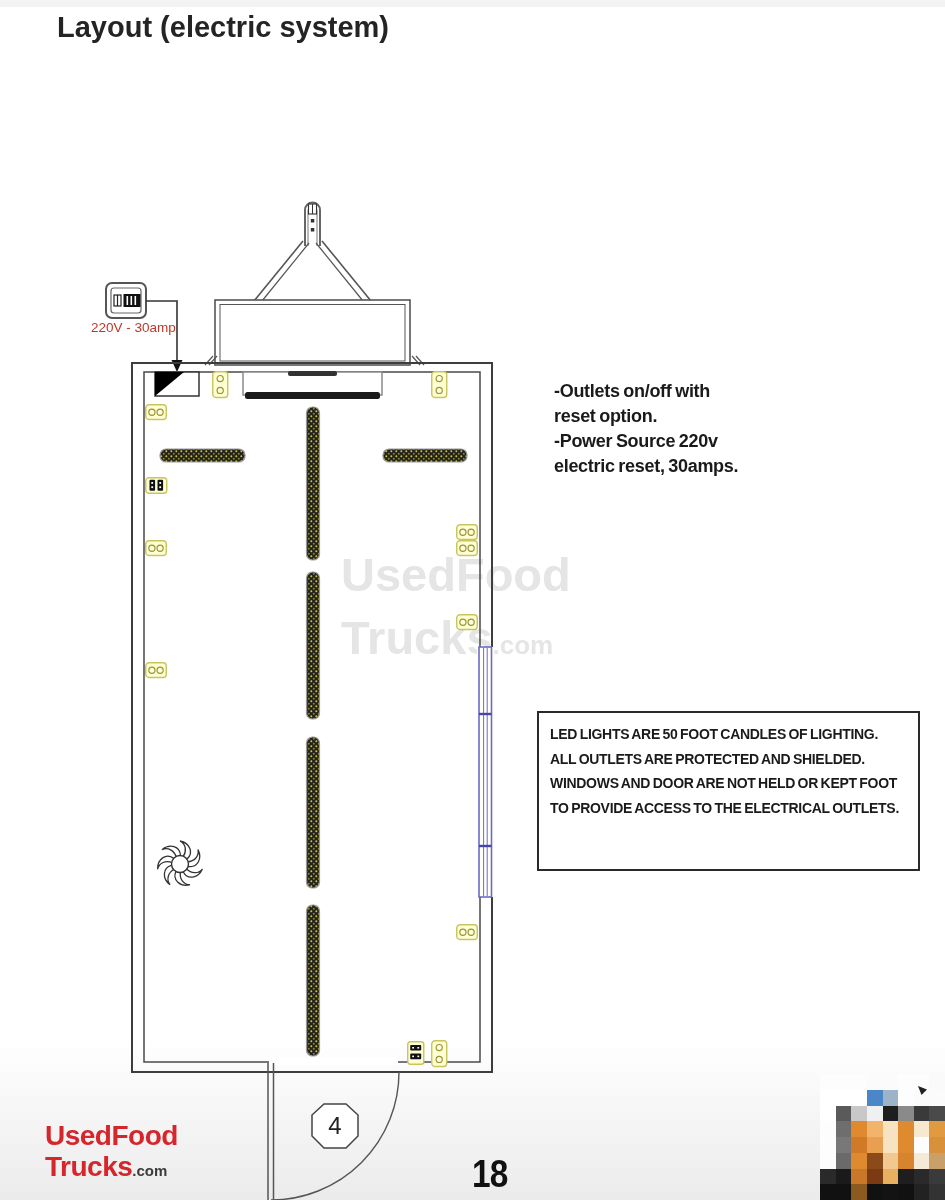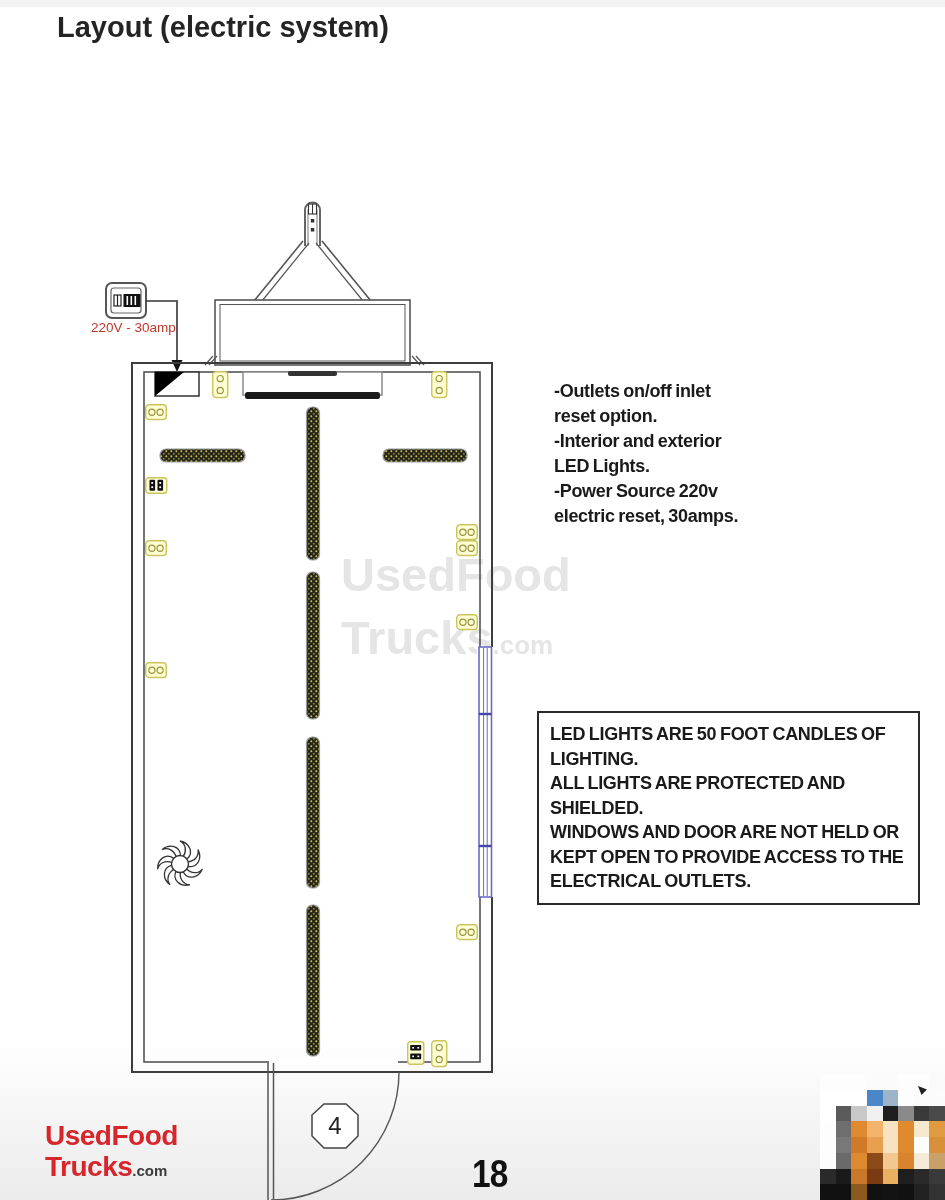--- a/index.html
+++ b/index.html
@@ -11,21 +11,21 @@
   html,body{width:945px;height:1200px}
   body{font-family:"Liberation Sans",sans-serif;background:#fff;position:relative;overflow:hidden}
   .canvas{position:absolute;inset:0;width:751px;height:1200px}
   .topstrip{position:absolute;left:0;top:0;width:945px;height:7px;background:#f3f3f3;z-index:0}
   .botfade{position:absolute;left:0;top:1040px;width:945px;height:160px;
            background:linear-gradient(#ffffff, #ebebeb);z-index:0}
   .page-title{position:absolute;left:57px;top:11px;font-size:29px;color:#242424;z-index:3}
   .note-box{position:absolute;border:2px solid #2a2a2a;background:transparent;color:var(--ink);
             font-weight:700;letter-spacing:-0.3px;word-spacing:-1px;z-index:3}
   .note-top{left:8px;top:89px;width:446px;min-height:58px;padding:7px 12px;font-size:17px;line-height:24px}
-  .note-led{left:537px;top:711px;width:383px;min-height:160px;padding:9px 11px;font-size:18px;line-height:24.5px}
+  .note-led{left:537px;top:711px;width:383px;min-height:160px;padding:9px 11px;font-size:14px;line-height:24.5px}
   .note-led p{margin:0}
   .bullets{position:absolute;left:554px;top:379px;font-size:18px;line-height:25px;font-weight:700;
            letter-spacing:-0.3px;word-spacing:-1px;color:var(--ink);z-index:3}
   .inlet-label{position:absolute;left:91px;top:320px;font-size:13.5px;color:var(--accent_red);z-index:3}
   .watermark{position:absolute;left:341px;top:549px;z-index:1;color:var(--watermark_gray);
              font-weight:700;line-height:52px;letter-spacing:0px}
   .watermark .big{font-size:47px}
   .watermark .small{font-size:26px}
   svg.plan{position:absolute;left:0;top:0;z-index:2}
   .pageno{position:absolute;left:472px;top:1153px;font-size:38px;font-weight:700;color:#111;
@@ -44,29 +44,28 @@
 
   <div class="topstrip"></div>
   <div class="botfade"></div>
 
   <h1 class="page-title">Layout (electric system)</h1>
 
 
   <div class="inlet-label">220V - 30amp</div>
 
   <div class="bullets">
-    <div>-Outlets on/off inlet reset option.</div>
-    <div>-Interior and exterior LED Lights.</div>
+    <div>-Outlets on/off with reset option.</div>
     <div>-Power Source 220v electric reset, 30amps.</div>
   </div>
 
   <div class="note-box note-led">
     <p>LED LIGHTS ARE 50 FOOT CANDLES OF LIGHTING.</p>
-    <p>ALL LIGHTS ARE PROTECTED AND SHIELDED.</p>
-    <p>WINDOWS AND DOOR ARE NOT HELD OR KEPT OPEN TO PROVIDE ACCESS TO THE ELECTRICAL OUTLETS.</p>
+    <p>ALL OUTLETS ARE PROTECTED AND SHIELDED.</p>
+    <p>WINDOWS AND DOOR ARE NOT HELD OR KEPT FOOT TO PROVIDE ACCESS TO THE ELECTRICAL OUTLETS.</p>
   </div>
 
   <div class="watermark">
     <div><span class="big">UsedFood</span></div>
     <div><span class="big">Trucks</span><span class="small">.com</span></div>
   </div>
 
   <svg class="plan" width="945" height="1200" viewBox="0 0 945 1200">
     <defs>
       <pattern id="ledpat" width="5" height="5" patternUnits="userSpaceOnUse">

